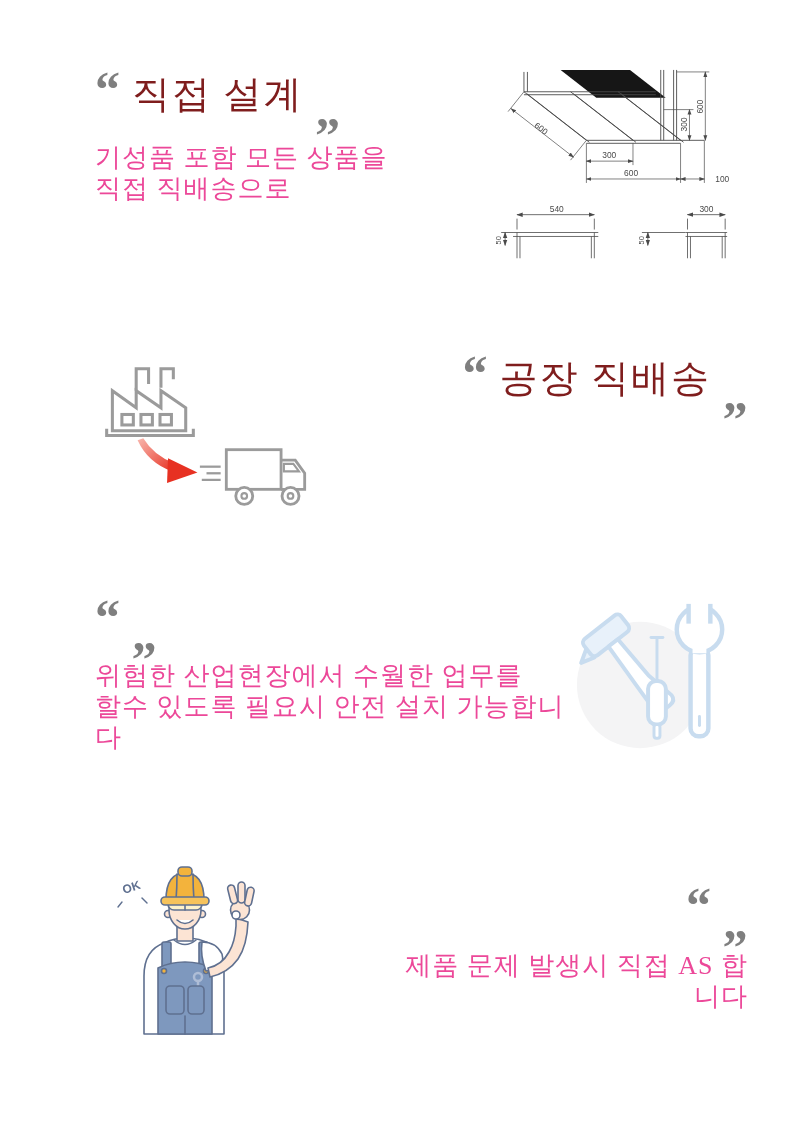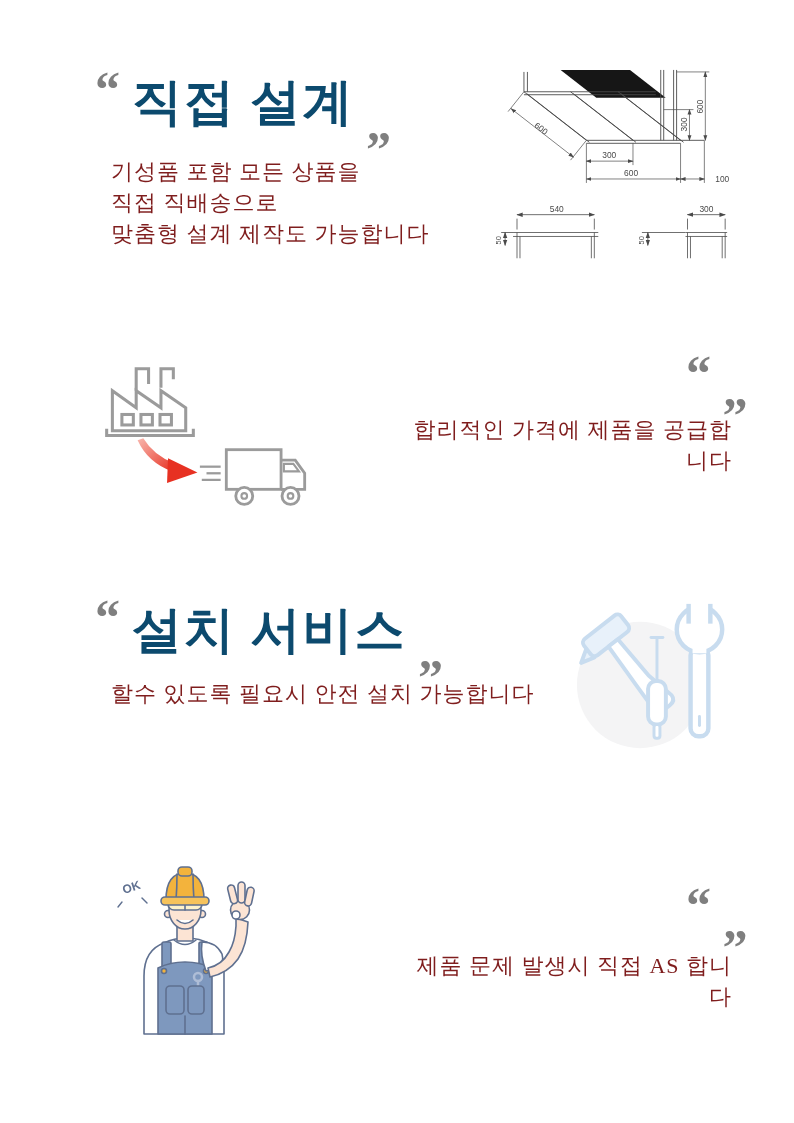--- a/index.html
+++ b/index.html
@@ -3,45 +3,44 @@
 <meta charset="utf-8">
 <style>
   html,body { margin:0; padding:0; background:#fff; }
   .page {
     position:relative; width:794px; height:1123px; background:#ffffff;
     font-family:"Liberation Serif","DejaVu Serif",serif; overflow:hidden;
   }
   .textblock { position:absolute; }
   .title-row { display:flex; align-items:flex-start; gap:12px; color:#8a8a8a; }
   .right .title-row { justify-content:flex-end; }
-  .sec-title { font-size:50px; font-weight:700; letter-spacing:2px; margin:0; line-height:1.2; padding-top:8px; color:#0c4a6e; }
+  .sec-title { font-size:38px; font-weight:400; letter-spacing:2px; margin:0; line-height:1.2; padding-top:8px; color:#7f1d1d; }
   .q { font-size:50px; font-weight:bold; line-height:1; color:#7f7f7f; }
   .q.open { margin-top:0px; }
   .q.close { align-self:flex-end; margin-bottom:-16px; }
-  .body { font-size:22px; line-height:31px; color:#7f1d1d; margin:16px; margin-top:24px; letter-spacing:1px; }
+  .body { font-size:26px; line-height:31px; color:#ec4899; margin:0; margin-top:24px; letter-spacing:1px; }
   .body .line { display:block; }
   .right .body { text-align:right; }
   .art { position:absolute; }
   svg text { font-family:"Liberation Sans","DejaVu Sans",sans-serif; }
 </style>
 </head>
 <body>
 
 <div class="page">
 
   <div class="textblock" style="left:95px; top:64px; width:370px;">
     <div class="title-row">
       <span class="q open">“</span>
       <h2 class="sec-title">직접 설계</h2>
       <span class="q close">„</span>
     </div>
     <p class="body">
       <span class="line">기성품 포함 모든 상품을</span>
       <span class="line">직접 직배송으로</span>
-      <span class="line">맞춤형 설계 제작도 가능합니다</span>
     </p>
   </div>
 
   <div class="art" style="left:477px; top:64px; width:308px; height:226px;">
     <svg width="308" height="226" viewBox="0 0 310 228">
       <defs>
         <marker id="ar" viewBox="0 0 10 10" refX="9" refY="5" markerWidth="8" markerHeight="8" orient="auto-start-reverse">
           <path d="M0,1.5 L10,5 L0,8.5 z" fill="#4a4a4a"></path>
         </marker>
       </defs>
@@ -174,34 +173,34 @@
         <circle cx="49" cy="55" r="9" fill="#fff"></circle>
         <circle cx="49" cy="55" r="3" stroke-width="2.2"></circle>
         <circle cx="98" cy="55" r="9" fill="#fff"></circle>
         <circle cx="98" cy="55" r="3" stroke-width="2.2"></circle>
       </g>
     </svg>
   </div>
   <div class="textblock right" style="left:392px; top:348px; width:356px;">
     <div class="title-row">
       <span class="q open">“</span>
+      <h2 class="sec-title">공장 직배송</h2>
       <span class="q close">„</span>
     </div>
     <p class="body" style="margin-top:16px;">
-      <span class="line">합리적인 가격에 제품을 공급합니다</span>
     </p>
   </div>
 
   <div class="textblock" style="left:95px; top:592px; width:470px;">
     <div class="title-row">
       <span class="q open">“</span>
-      <h2 class="sec-title">설치 서비스</h2>
       <span class="q close">„</span>
     </div>
     <p class="body" style="margin-top:18px;">
+      <span class="line">위험한 산업현장에서 수월한 업무를</span>
       <span class="line">할수 있도록 필요시 안전 설치 가능합니다</span>
     </p>
   </div>
 
   <div class="art" style="left:565px; top:594px;">
     <svg width="180" height="168" viewBox="0 0 180 170">
       <circle cx="75" cy="92" r="64" fill="#f4f4f5"></circle>
 
       <g transform="rotate(-38 52 55)" stroke="#c8dcef" stroke-width="4" stroke-linejoin="round">
         <path d="M30,34 L14,44 L28,48 Z" fill="#e8f1fa"></path>

